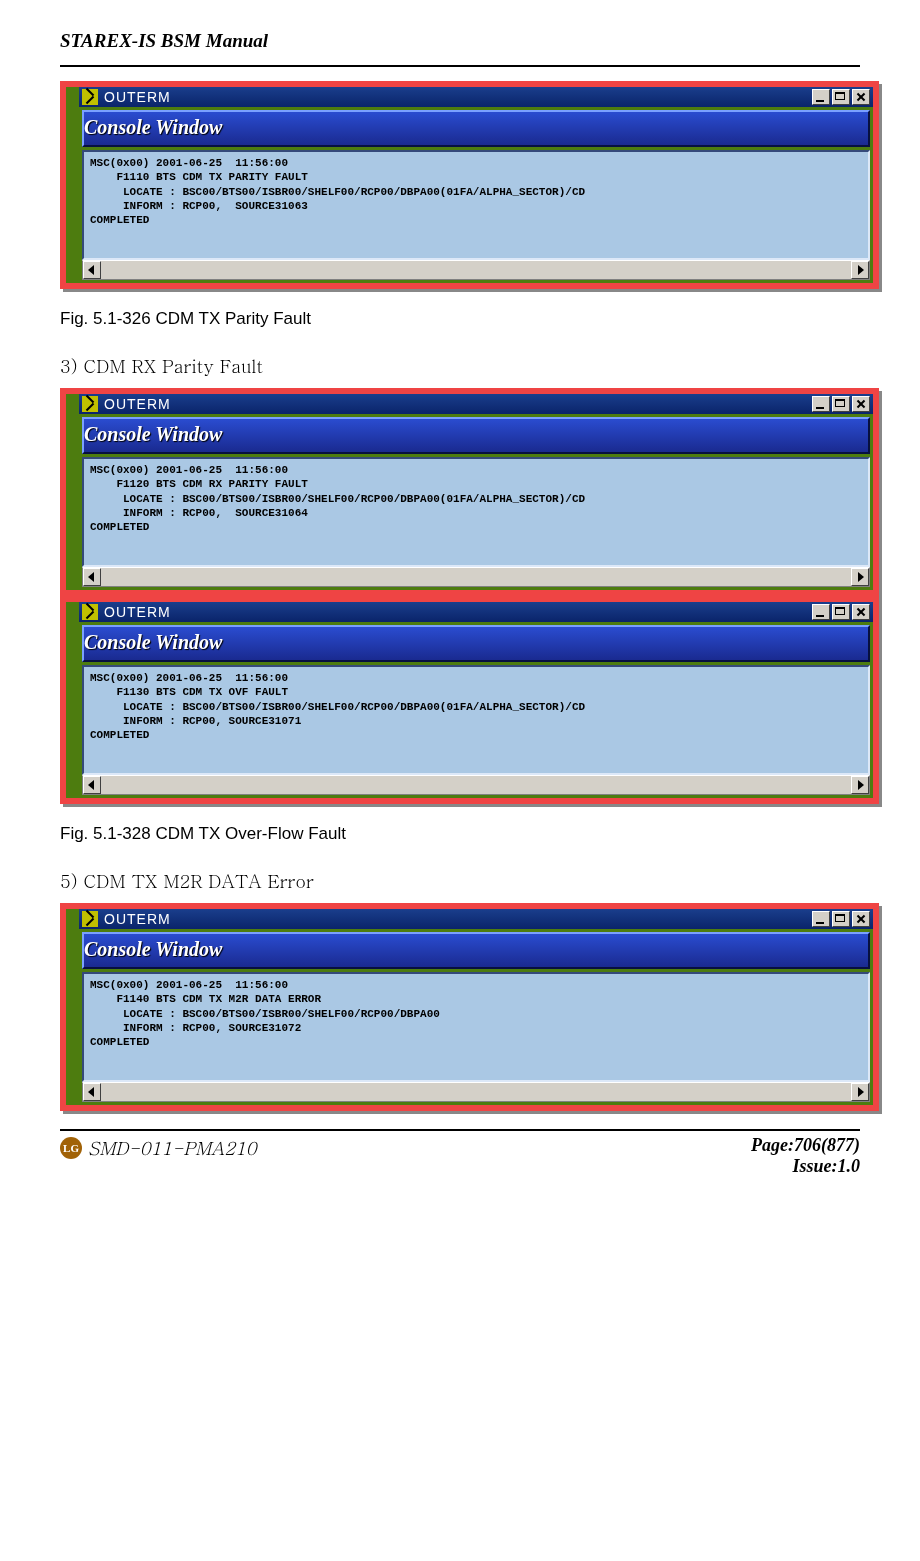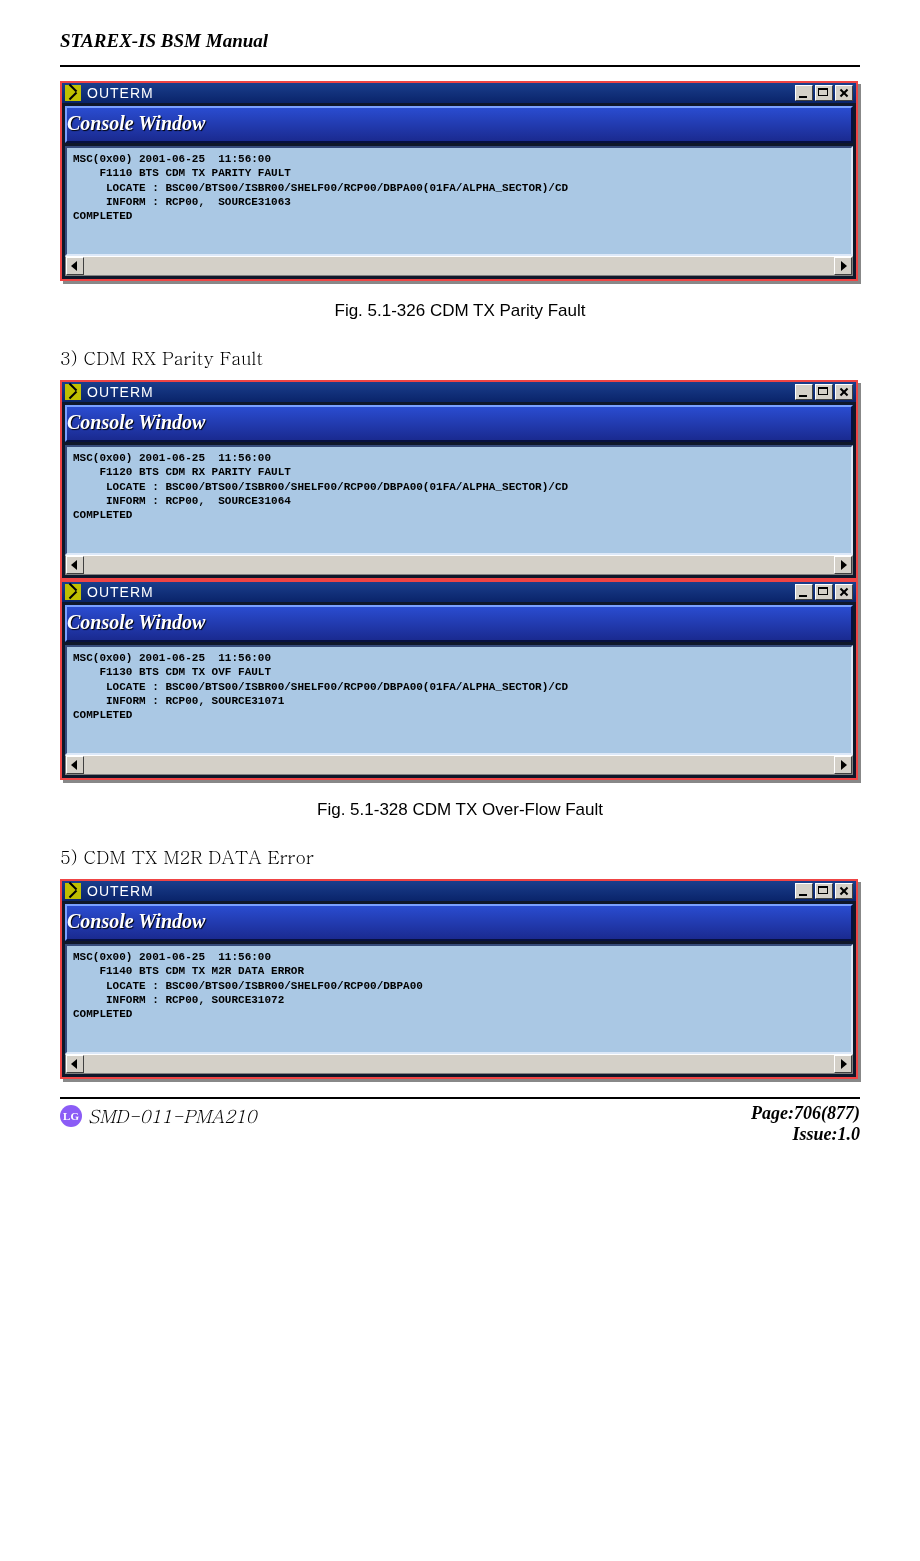--- a/index.html
+++ b/index.html
@@ -37,55 +37,56 @@
   }
   .footer-left {
     display: flex;
     align-items: center;
     gap: 6px;
   }
   .lg-logo {
     width: 22px;
     height: 22px;
     border-radius: 50%;
-    background: #8b5cf6;
+    background: #a16207;
     color: #fff;
     font-size: 11px;
     font-weight: bold;
     display: flex;
     align-items: center;
     justify-content: center;
   }
   .footer-code {
     font-family: Batang, serif;
     font-style: italic;
   }
   .footer-right {
     text-align: right;
     font-style: italic;
     font-weight: bold;
   }
   .caption {
-    text-align: center;
+    text-align: left;
     font-family: Arial, sans-serif;
     font-size: 17px;
     margin: 20px 0 24px 0;
   }
   .item-label {
     font-family: Batang, serif;
     font-size: 18px;
     margin: 6px 0 10px 0;
   }
 
   
   .outerm-window {
-    border: 2px solid #ef4444;
+    border: 6px solid #ef4444;
     box-shadow: 3px 3px 0 #888;
-    background: #0f172a;
+    background: #4d7c0f;
     width: 794px;
+    padding-left: 13px;
   }
   .titlebar {
     background: linear-gradient(#1a3e8c, #0a246a);
     display: flex;
     align-items: center;
     padding: 2px 3px;
   }
   .titlebar-ico {
     width: 16px;
     height: 16px;

